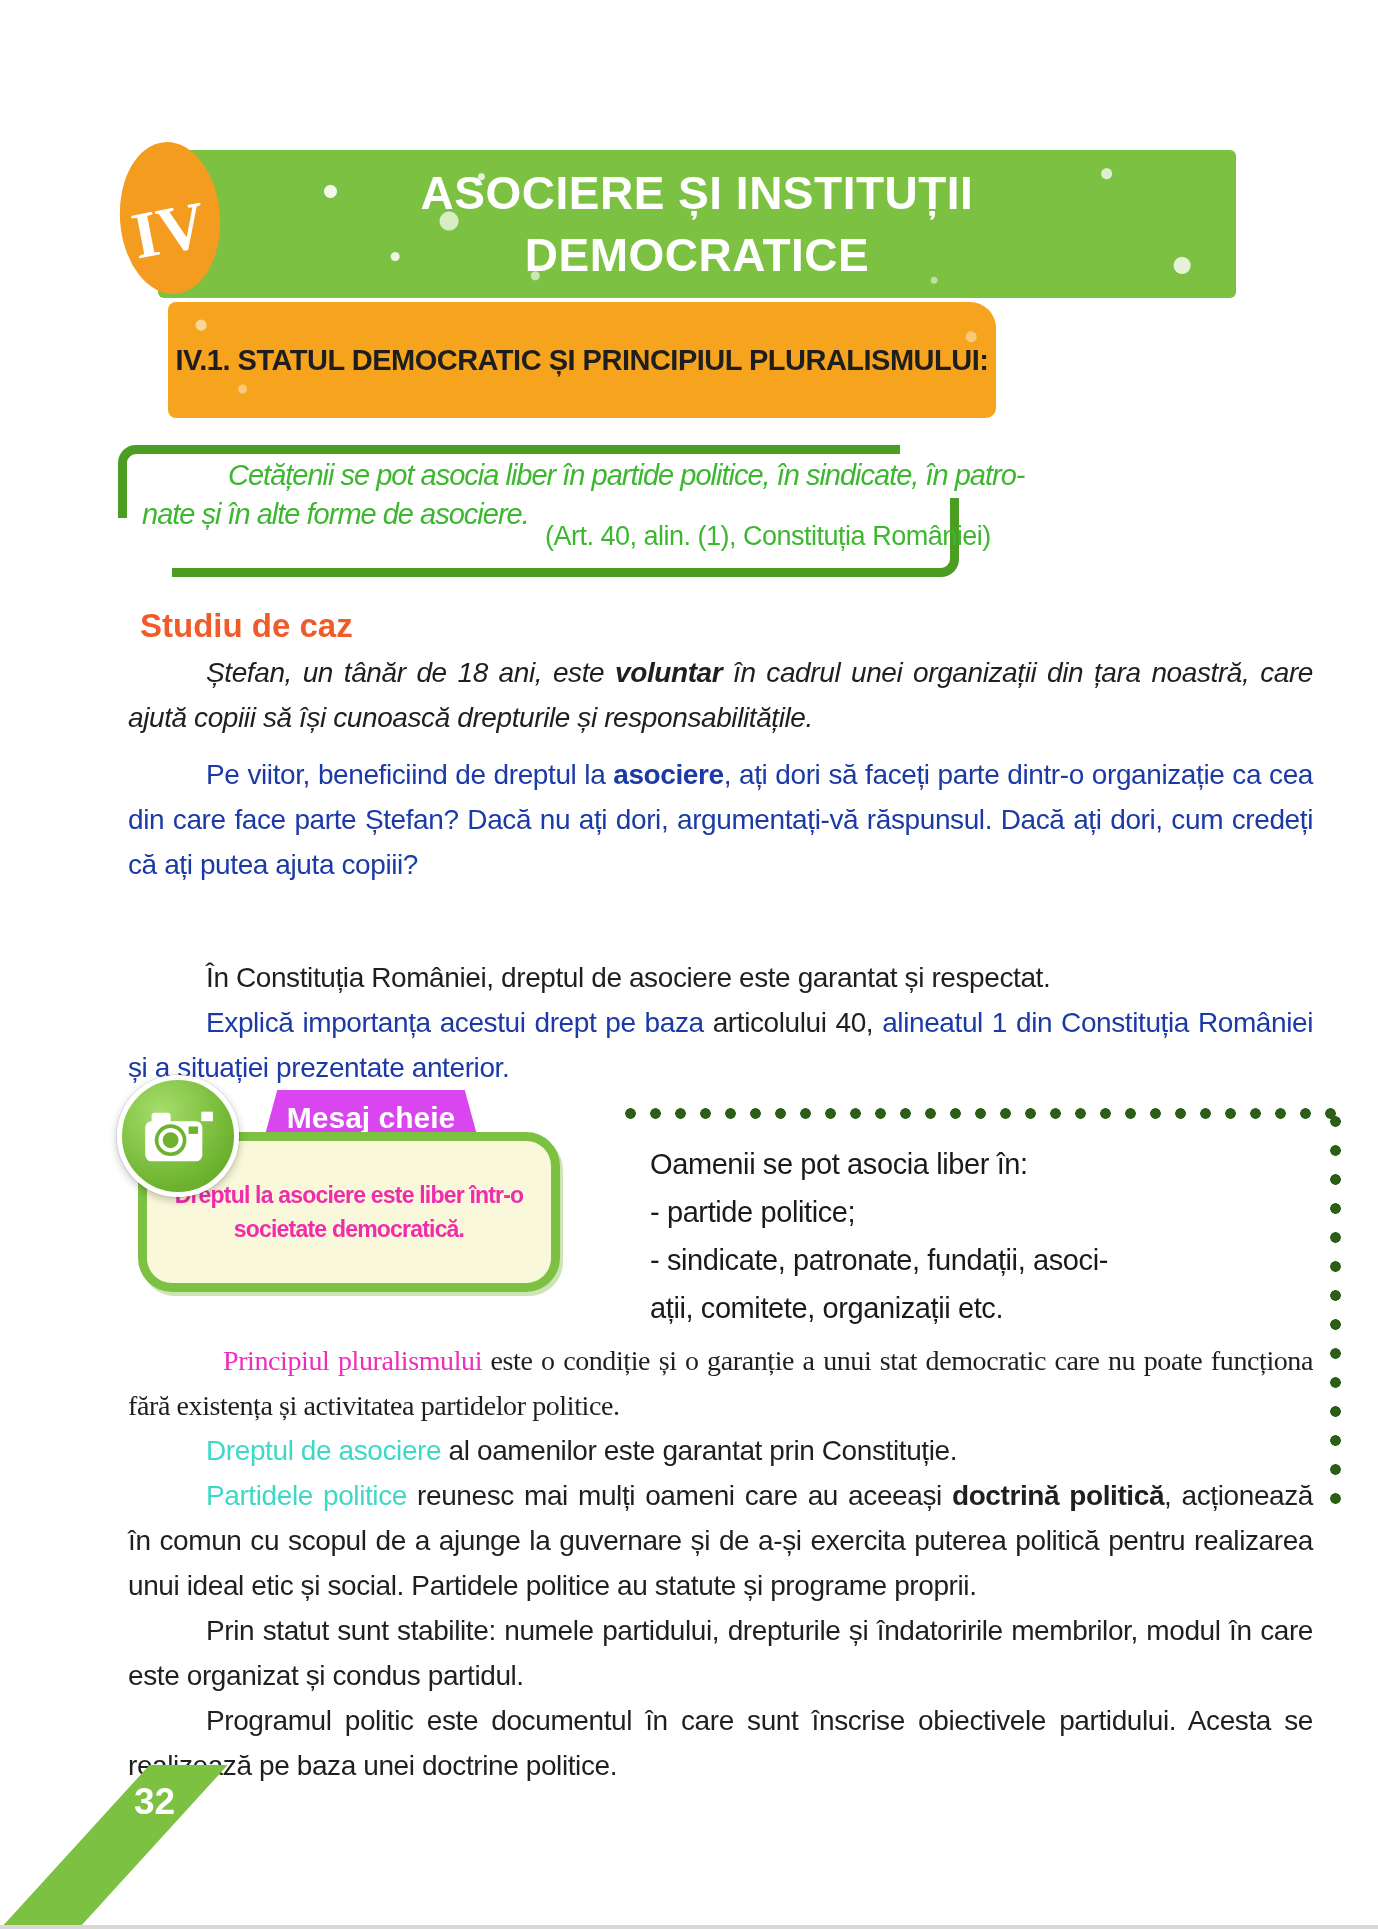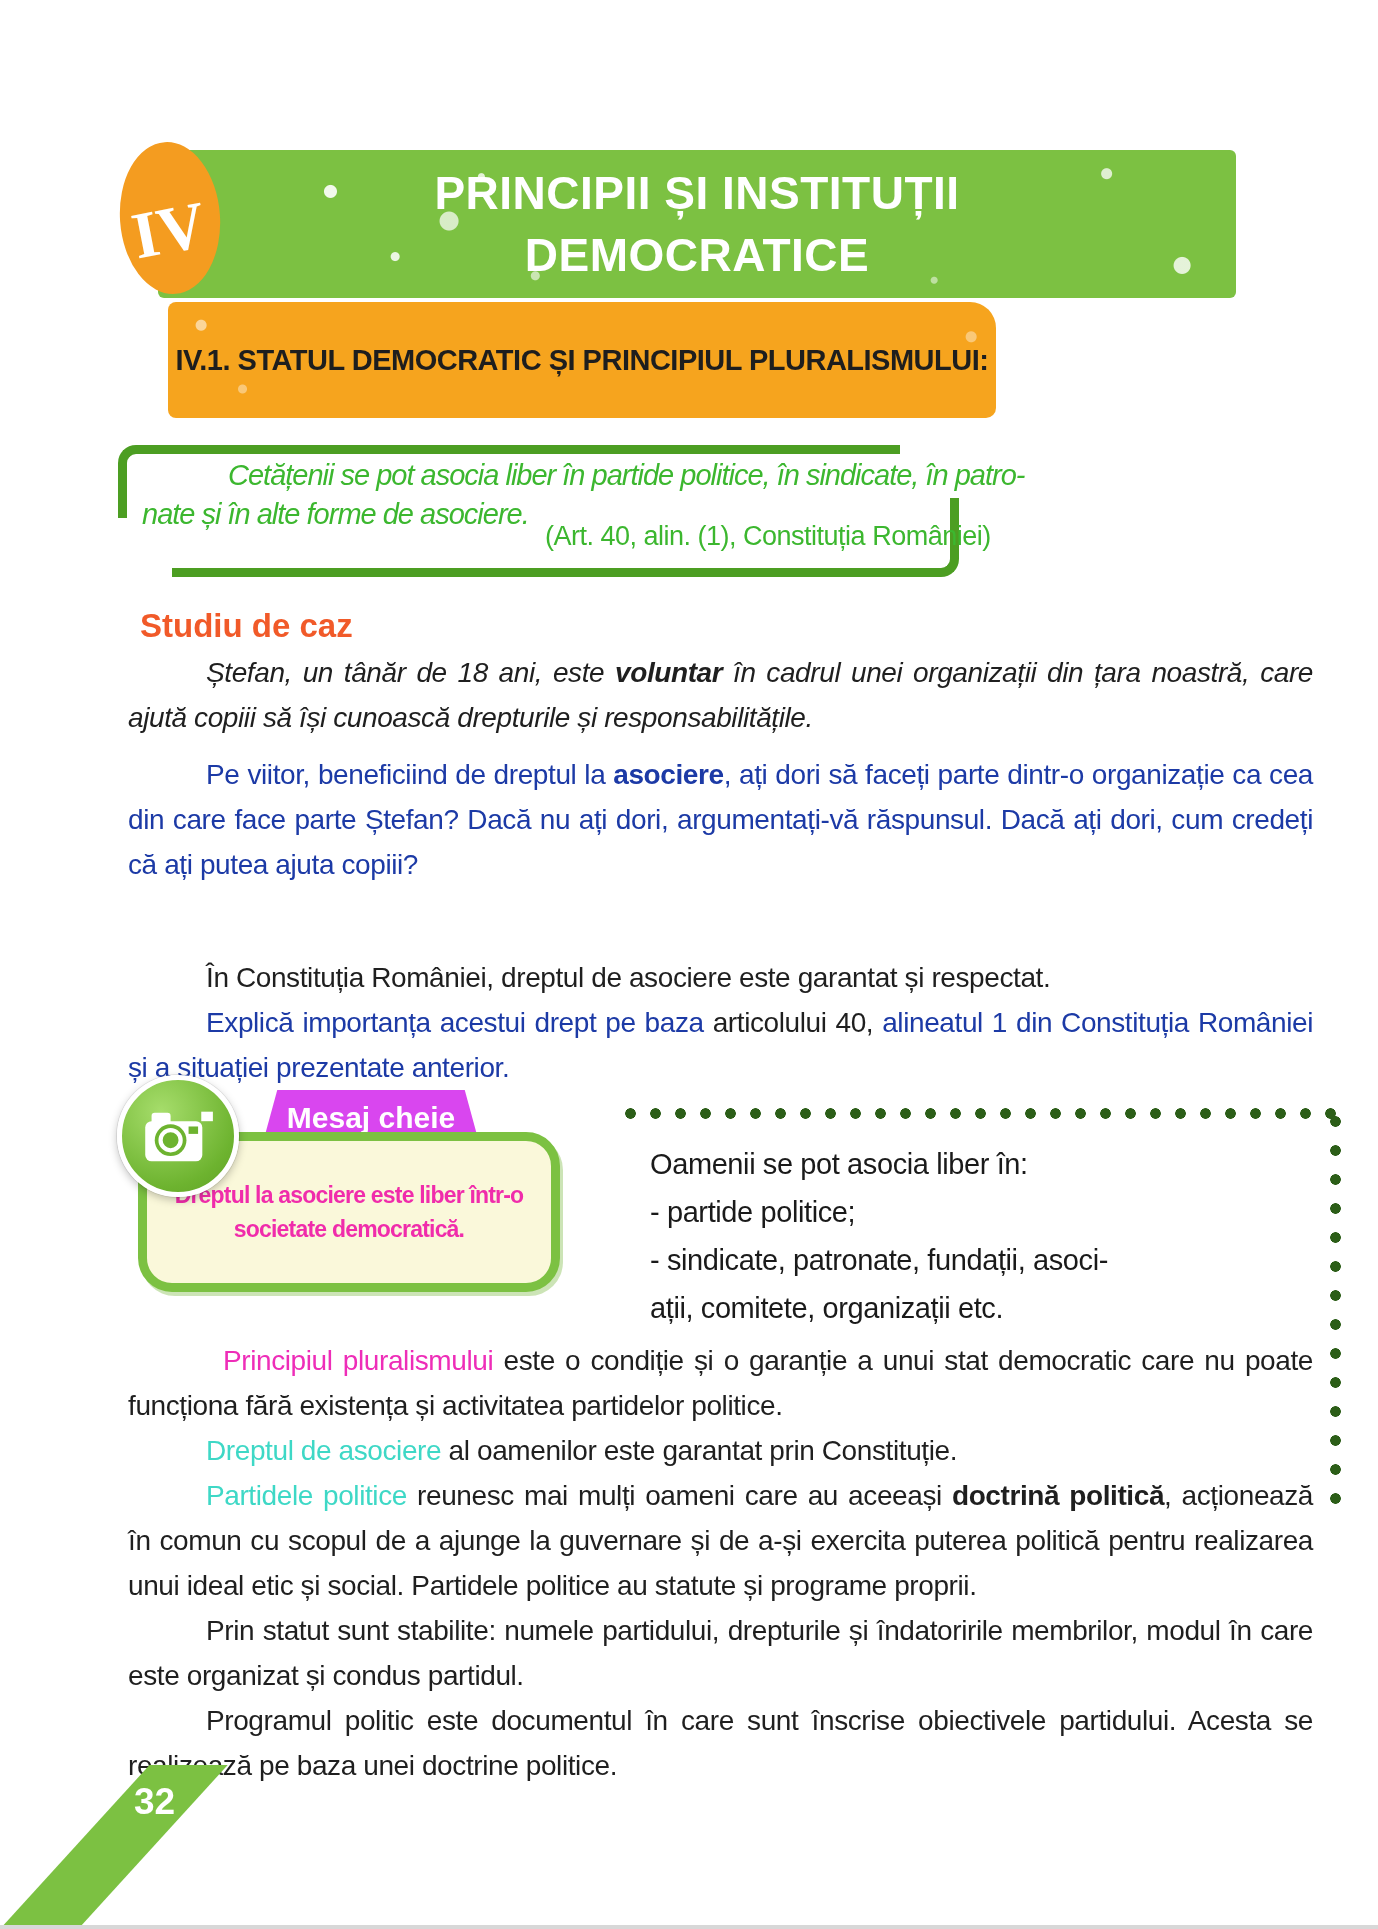--- a/index.html
+++ b/index.html
@@ -96,38 +96,38 @@
   .dots-h{position:absolute;left:618px;top:1107px;width:730px;height:13px;
     background-image:radial-gradient(circle,#2c5e18 5px,transparent 5.6px);
     background-size:25px 13px;background-repeat:repeat-x;}
   .dots-v{position:absolute;left:1329px;top:1107px;width:13px;height:412px;
     background-image:radial-gradient(circle,#2c5e18 5px,transparent 5.6px);
     background-size:13px 29px;background-repeat:repeat-y;}
   .aside{position:absolute;left:650px;top:1140px;width:672px;font-size:29px;line-height:48px;letter-spacing:-.4px;color:#1a1a1a;}
   
   .body-block{top:1338px;}
   .bp{text-indent:78px;}
-  .bp-first{text-indent:95px;}
+  .bp-first{text-indent:95px;font-family:Liberation Serif, serif;}
   .magenta{color:#ee2db8;}
   .cyan{color:#3ed8c6;}
   
   .page-stripe{
     position:absolute;left:0;top:1765px;width:230px;height:164px;background:#7cc142;
     clip-path:polygon(65% 0,99% 0,34% 100%,0 100%);
   }
   .page-num{position:absolute;left:134px;top:16px;font-size:37px;font-weight:bold;color:#fff;}
   .page-edge{position:absolute;left:0;bottom:0;width:100%;height:4px;background:#d8d8d8;}
 </style>
 </head>
 <body>
 
 <div class="page">
 
   <div class="green-band">
-    <div class="band-line">PRINCIPII ȘI INSTITUȚII</div>
+    <div class="band-line">ASOCIERE ȘI INSTITUȚII</div>
     <div class="band-line">DEMOCRATICE</div>
   </div>
   <div class="unit-circle">
     <span>IV</span>
   </div>
   <div class="orange-band">
     <div>IV.1. STATUL DEMOCRATIC ȘI PRINCIPIUL PLURALISMULUI:</div>
   </div>
 
   <div class="bracket-tl"></div>

